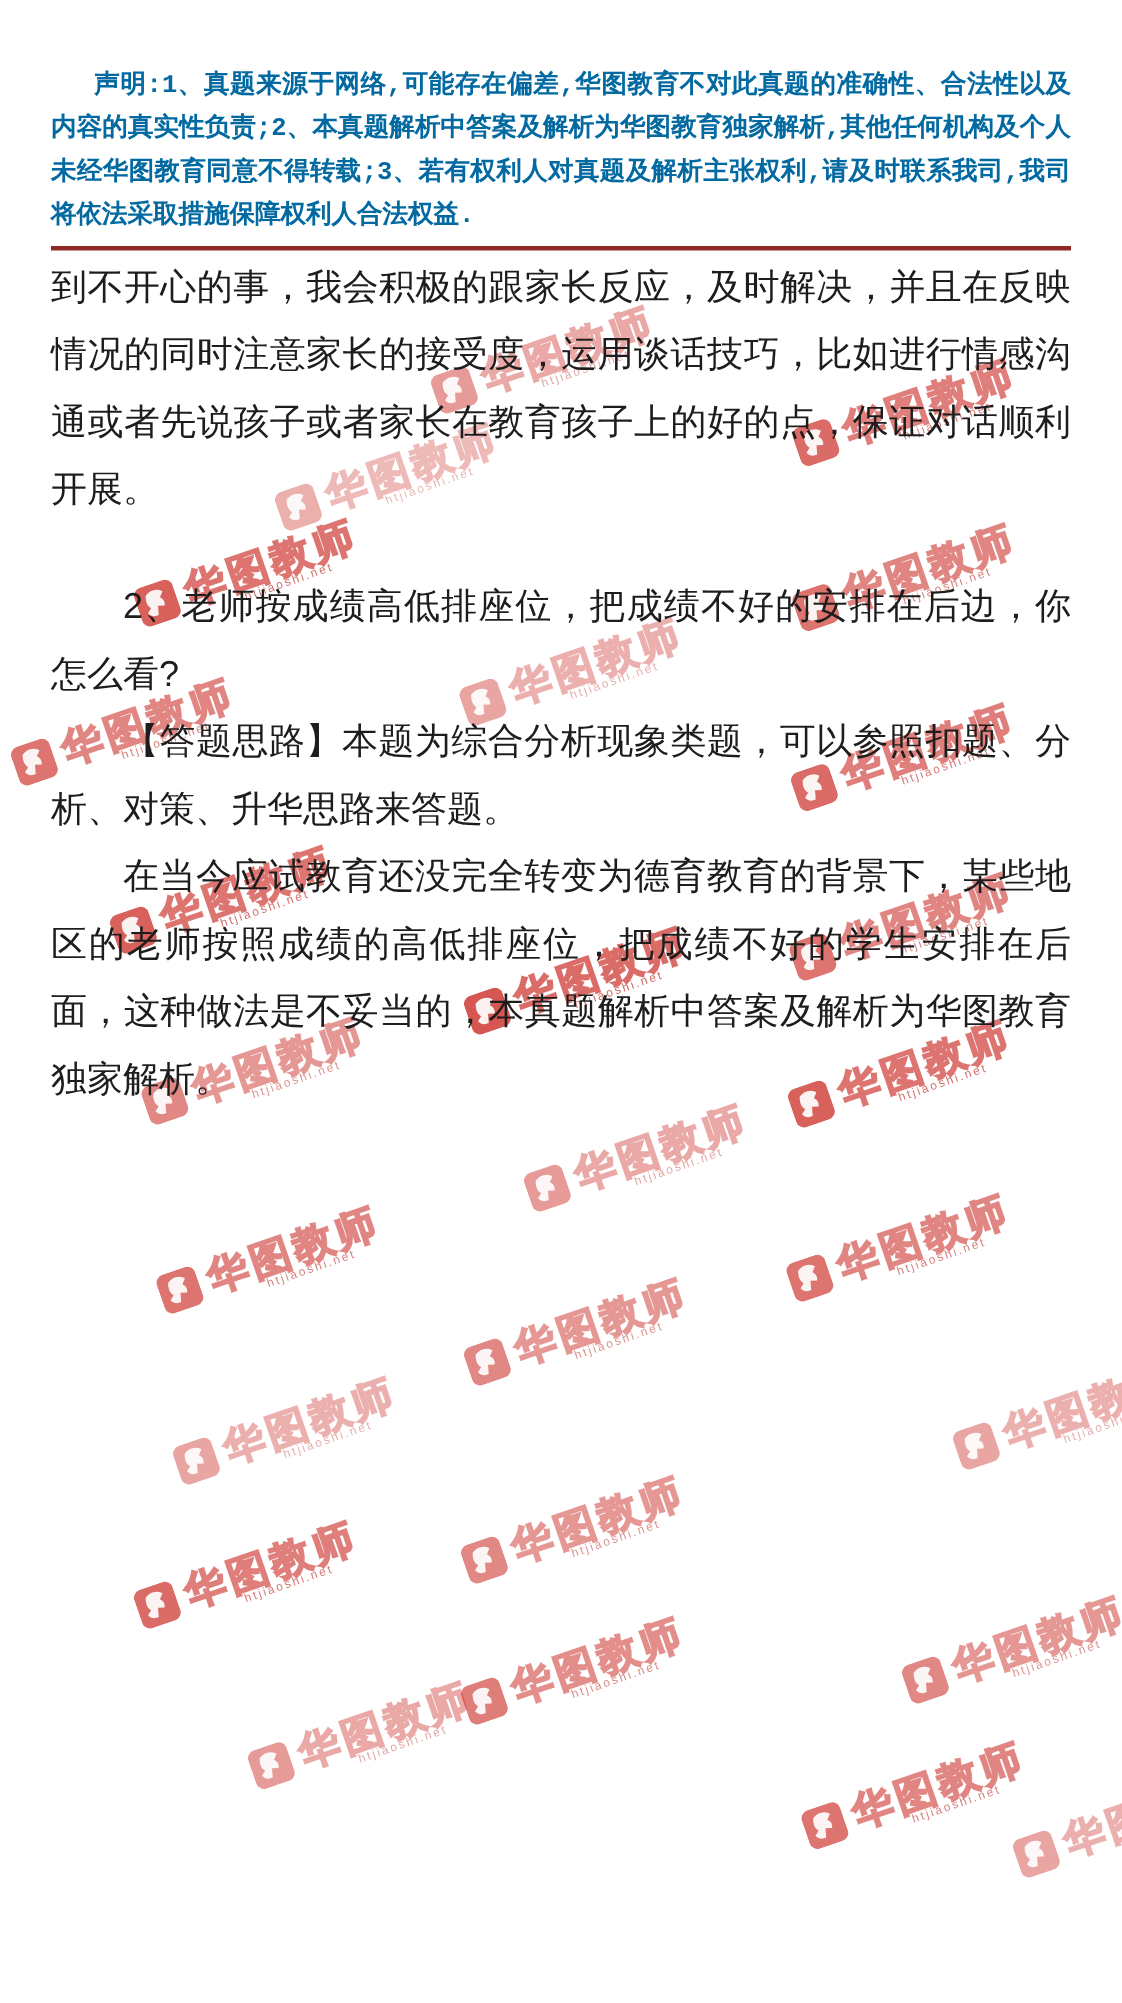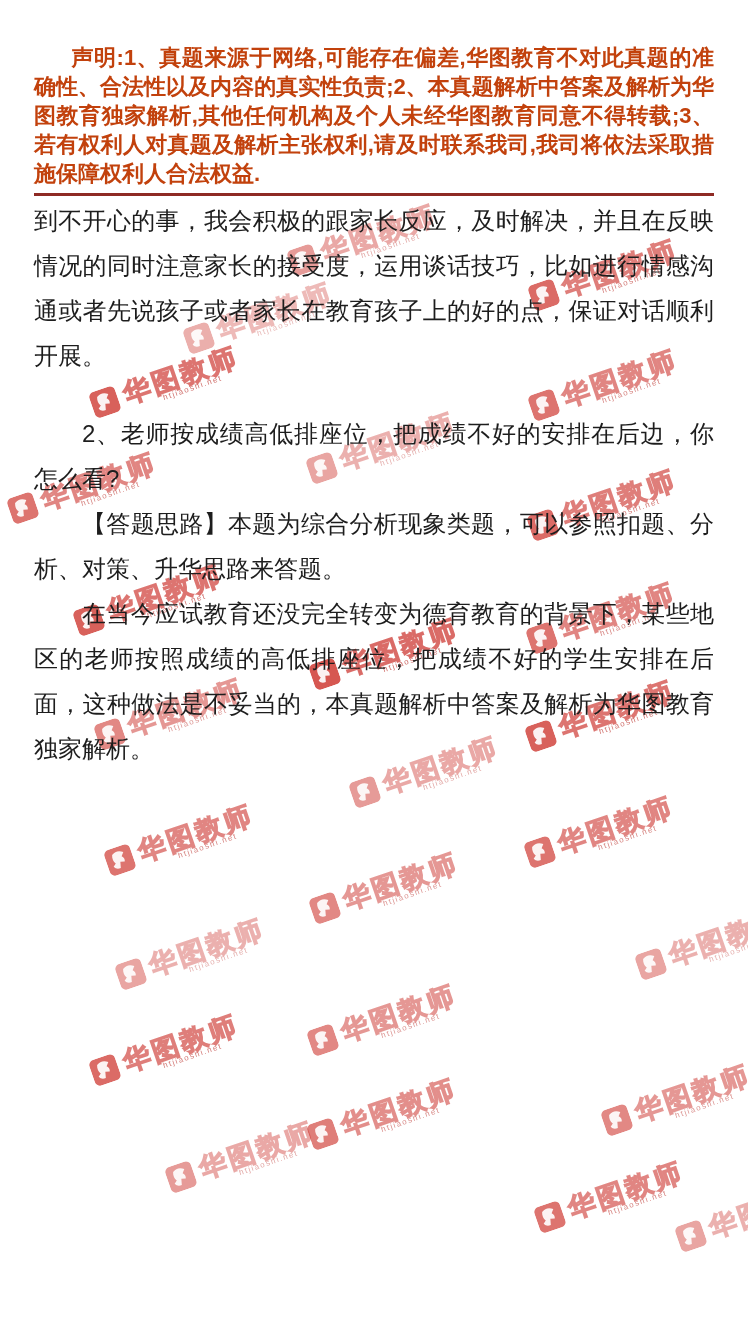--- a/index.html
+++ b/index.html
@@ -34,24 +34,24 @@
   .wm-sub{
     position:absolute;left:36px;top:29px;
     font-style:normal;font-weight:normal;
     font-size:8px;letter-spacing:1.5px;
     color:rgba(190,55,50,0.9);
     -webkit-text-stroke:0;
   }
   
   .content{position:relative;z-index:1;padding:43px 34px 0 34px;}
   .disclaimer{
-    color:#c2410c;
-    font-family:Liberation Sans, sans-serif;
+    color:#0369a1;
+    font-family:Liberation Mono, monospace;
     font-weight:bold;
-    font-size:22px;line-height:29px;
+    font-size:17px;line-height:29px;
     text-align:justify;
     text-indent:1.7em;
   }
   .divider{
     border:none;height:0;
     border-top:3px solid #8e2a24;
     margin:5px 0 0 0;
   }
   .paras{
     margin-top:2px;

